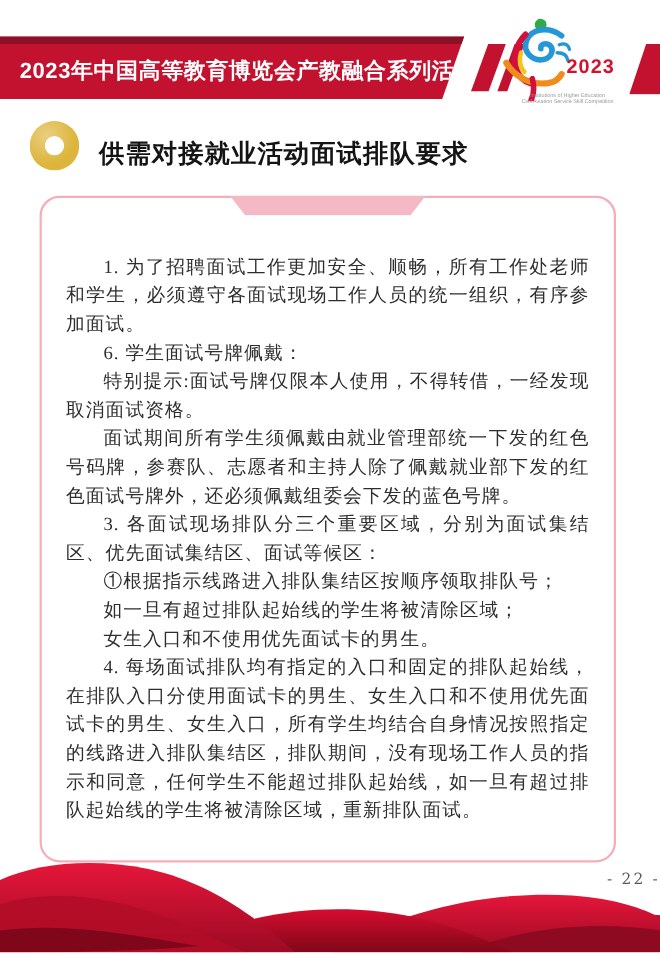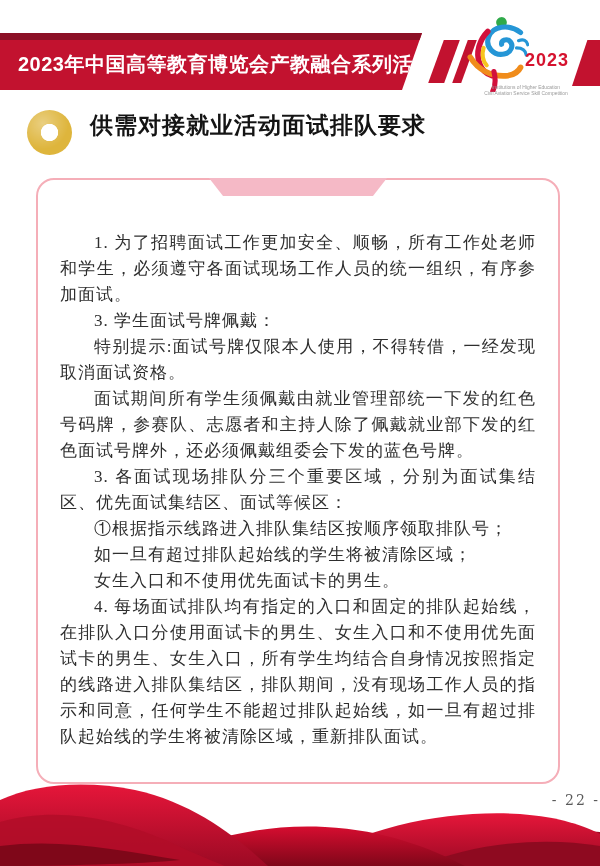--- a/index.html
+++ b/index.html
@@ -29,36 +29,36 @@
   .slash{position:absolute;background:#c2122f;transform:skewX(-20deg);}
   .slash-1{left:436px;top:40px;width:16px;height:43px;}
   .slash-2{left:460px;top:40px;width:9px;height:43px;}
   .corner-slash{
     position:absolute;left:572px;top:40px;width:28px;height:46px;
     background:#c2122f;
     clip-path:polygon(55% 0,100% 0,100% 100%,0 100%);
   }
 
   
-  .logo{position:absolute;left:465px;top:10px;width:122px;height:94px;text-decoration:underline;}
+  .logo{position:absolute;left:455px;top:10px;width:122px;height:94px;text-decoration:underline;}
   .logo-figure{position:absolute;left:2px;top:2px;}
   .logo-year{
     position:absolute;left:60px;top:40px;
     color:#d5122e;font-weight:bold;font-size:18px;letter-spacing:1px;
   }
   .logo-sub{
     position:absolute;left:0;top:75px;width:122px;text-align:center;
     color:#9a9a9a;font-size:6px;line-height:7px;white-space:nowrap;
     transform:scale(0.82);transform-origin:center top;
   }
 
   
   .section-row{
     position:absolute;left:27px;top:110px;
-    display:flex;align-items:flex-start;gap:18px;
+    display:flex;align-items:flex-end;gap:18px;
   }
   .donut{
     width:45px;height:45px;border-radius:50%;
     background:
       radial-gradient(circle at 35% 30%, rgba(255,255,255,0.35), rgba(0,0,0,0) 60%),
       radial-gradient(closest-side, #ffffff 0 37%, #deb53c 40% 100%);
   }
   .section-title{
     margin:0;font-size:23px;font-weight:bold;color:#141414;letter-spacing:1px;
     white-space:nowrap;
@@ -129,21 +129,21 @@
 
   <div class="section-row">
     <span class="donut"></span>
     <h1 class="section-title">供需对接就业活动面试排队要求</h1>
   </div>
 
   <div class="content-box">
     <div class="box-tab"></div>
     <div class="paragraphs">
       <p>1. 为了招聘面试工作更加安全、顺畅，所有工作处老师和学生，必须遵守各面试现场工作人员的统一组织，有序参加面试。</p>
-      <p>3. 学生面试号牌佩戴：</p>
+      <p>6. 学生面试号牌佩戴：</p>
       <p>特别提示:面试号牌仅限本人使用，不得转借，一经发现取消面试资格。</p>
       <p>面试期间所有学生须佩戴由就业管理部统一下发的红色号码牌，参赛队、志愿者和主持人除了佩戴就业部下发的红色面试号牌外，还必须佩戴组委会下发的蓝色号牌。</p>
       <p>3. 各面试现场排队分三个重要区域，分别为面试集结区、优先面试集结区、面试等候区：</p>
       <p>①根据指示线路进入排队集结区按顺序领取排队号；</p>
       <p>如一旦有超过排队起始线的学生将被清除区域；</p>
       <p>女生入口和不使用优先面试卡的男生。</p>
       <p>4. 每场面试排队均有指定的入口和固定的排队起始线，在排队入口分使用面试卡的男生、女生入口和不使用优先面试卡的男生、女生入口，所有学生均结合自身情况按照指定的线路进入排队集结区，排队期间，没有现场工作人员的指示和同意，任何学生不能超过排队起始线，如一旦有超过排队起始线的学生将被清除区域，重新排队面试。</p>
     </div>
   </div>
 

